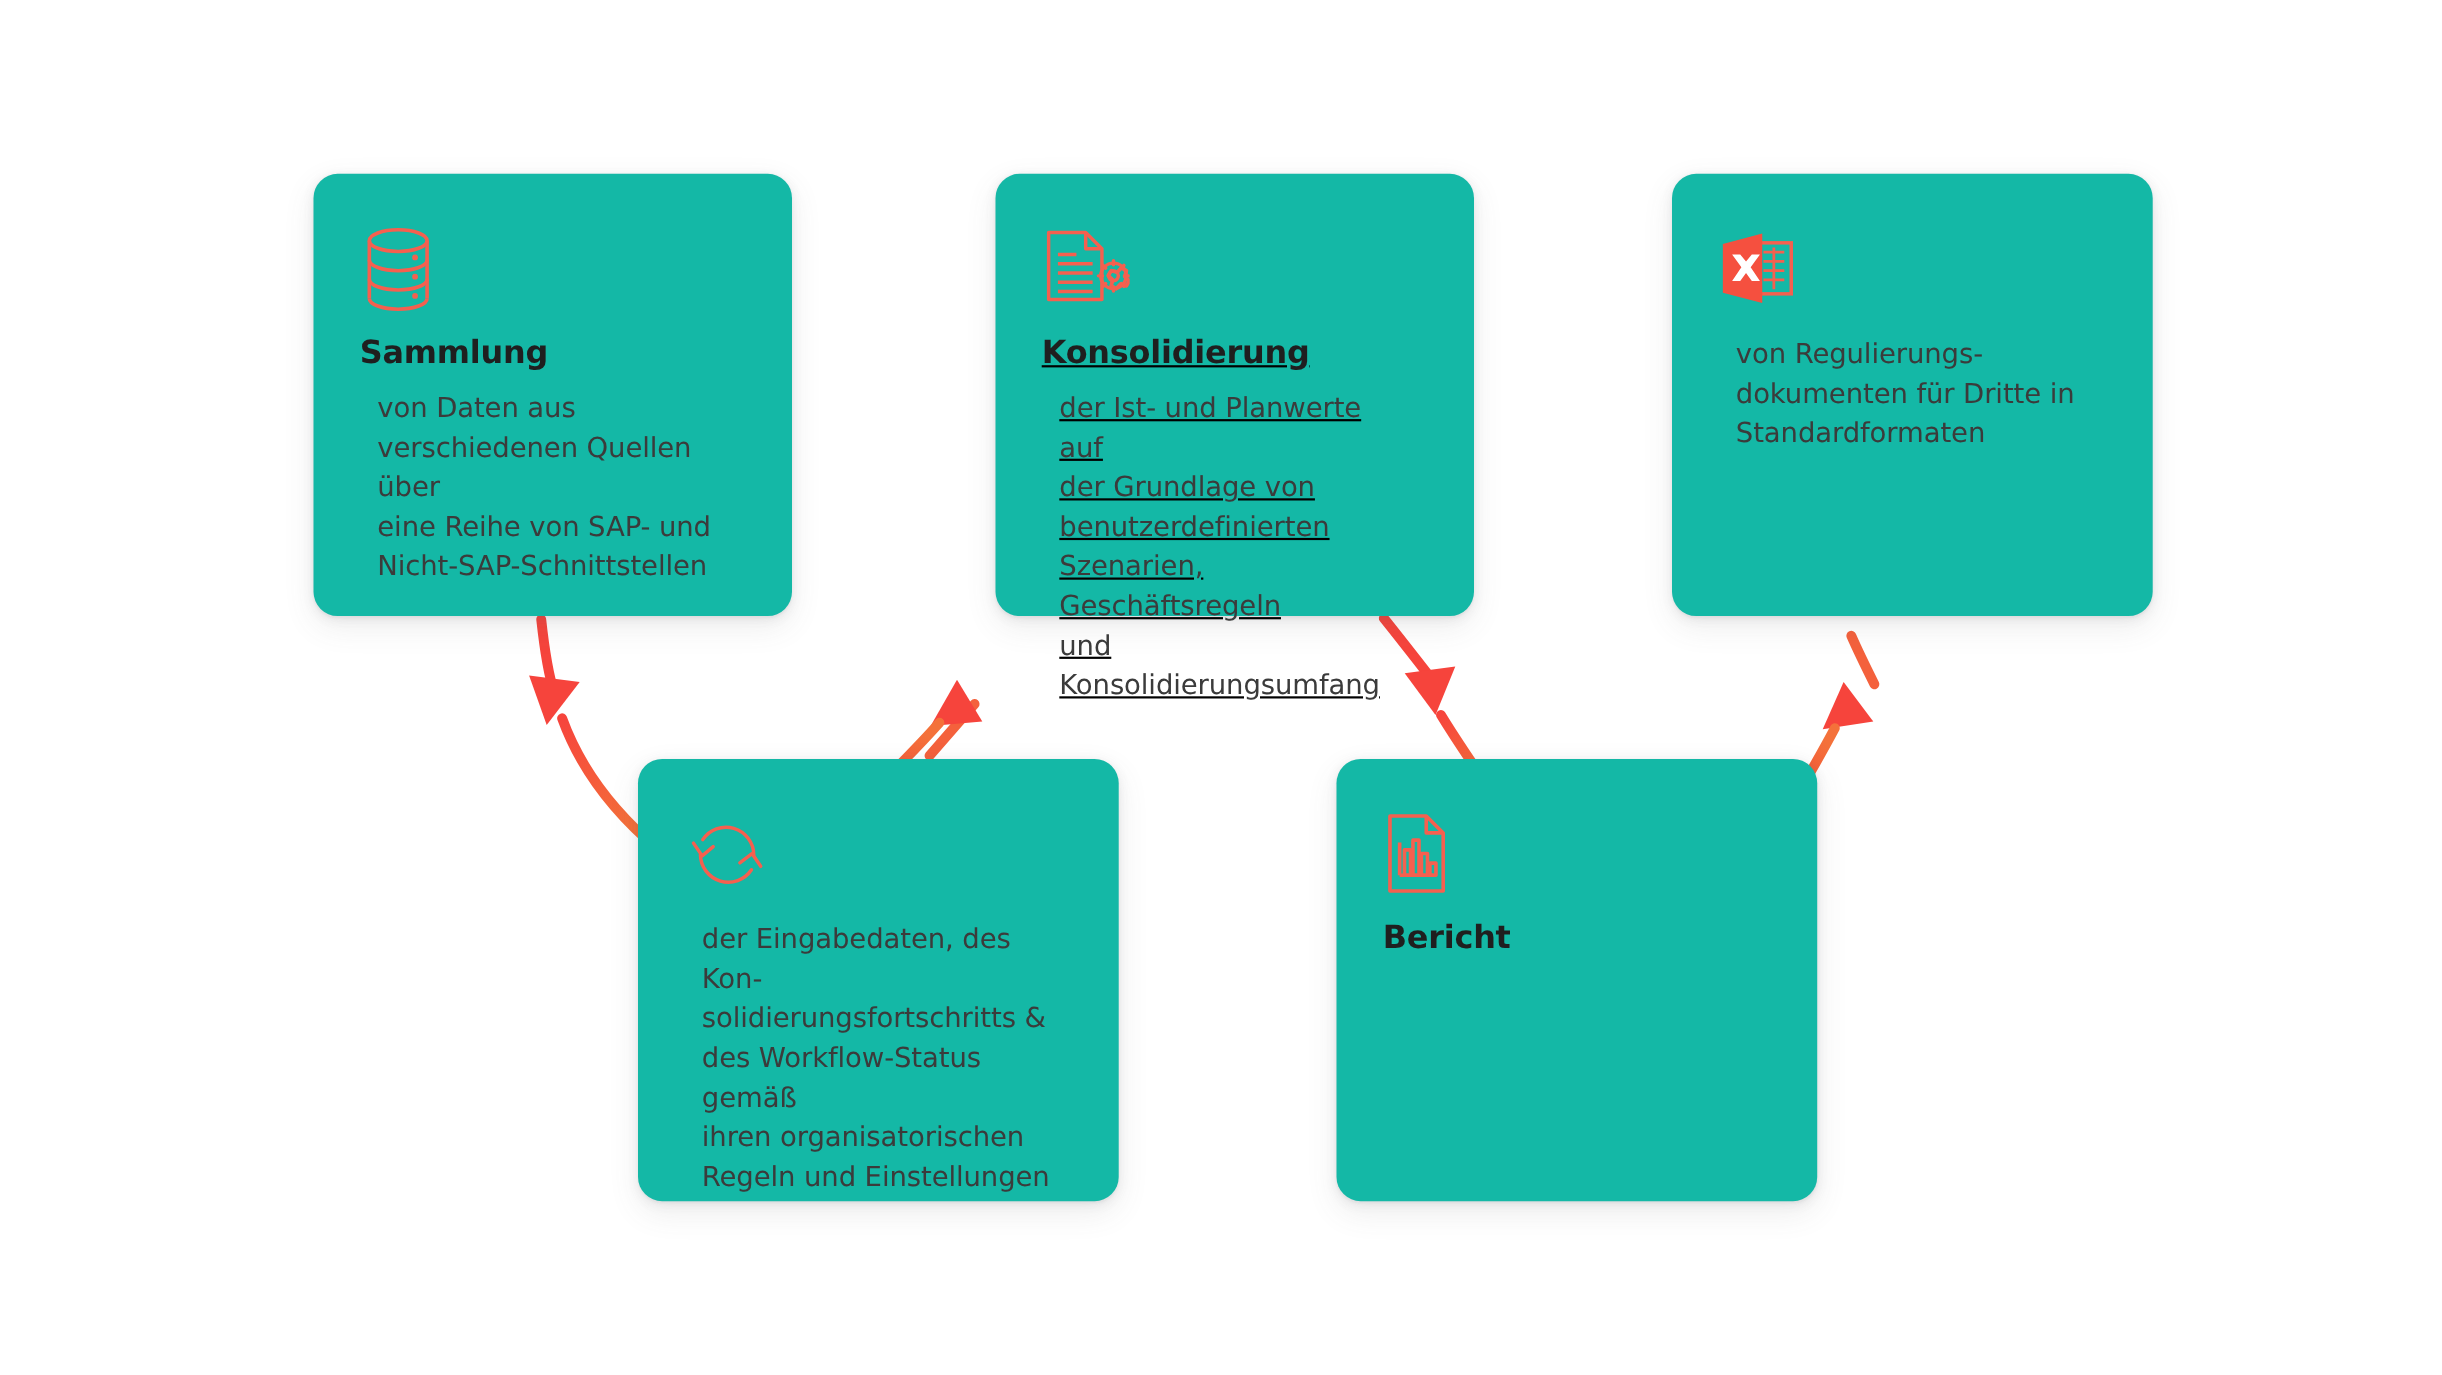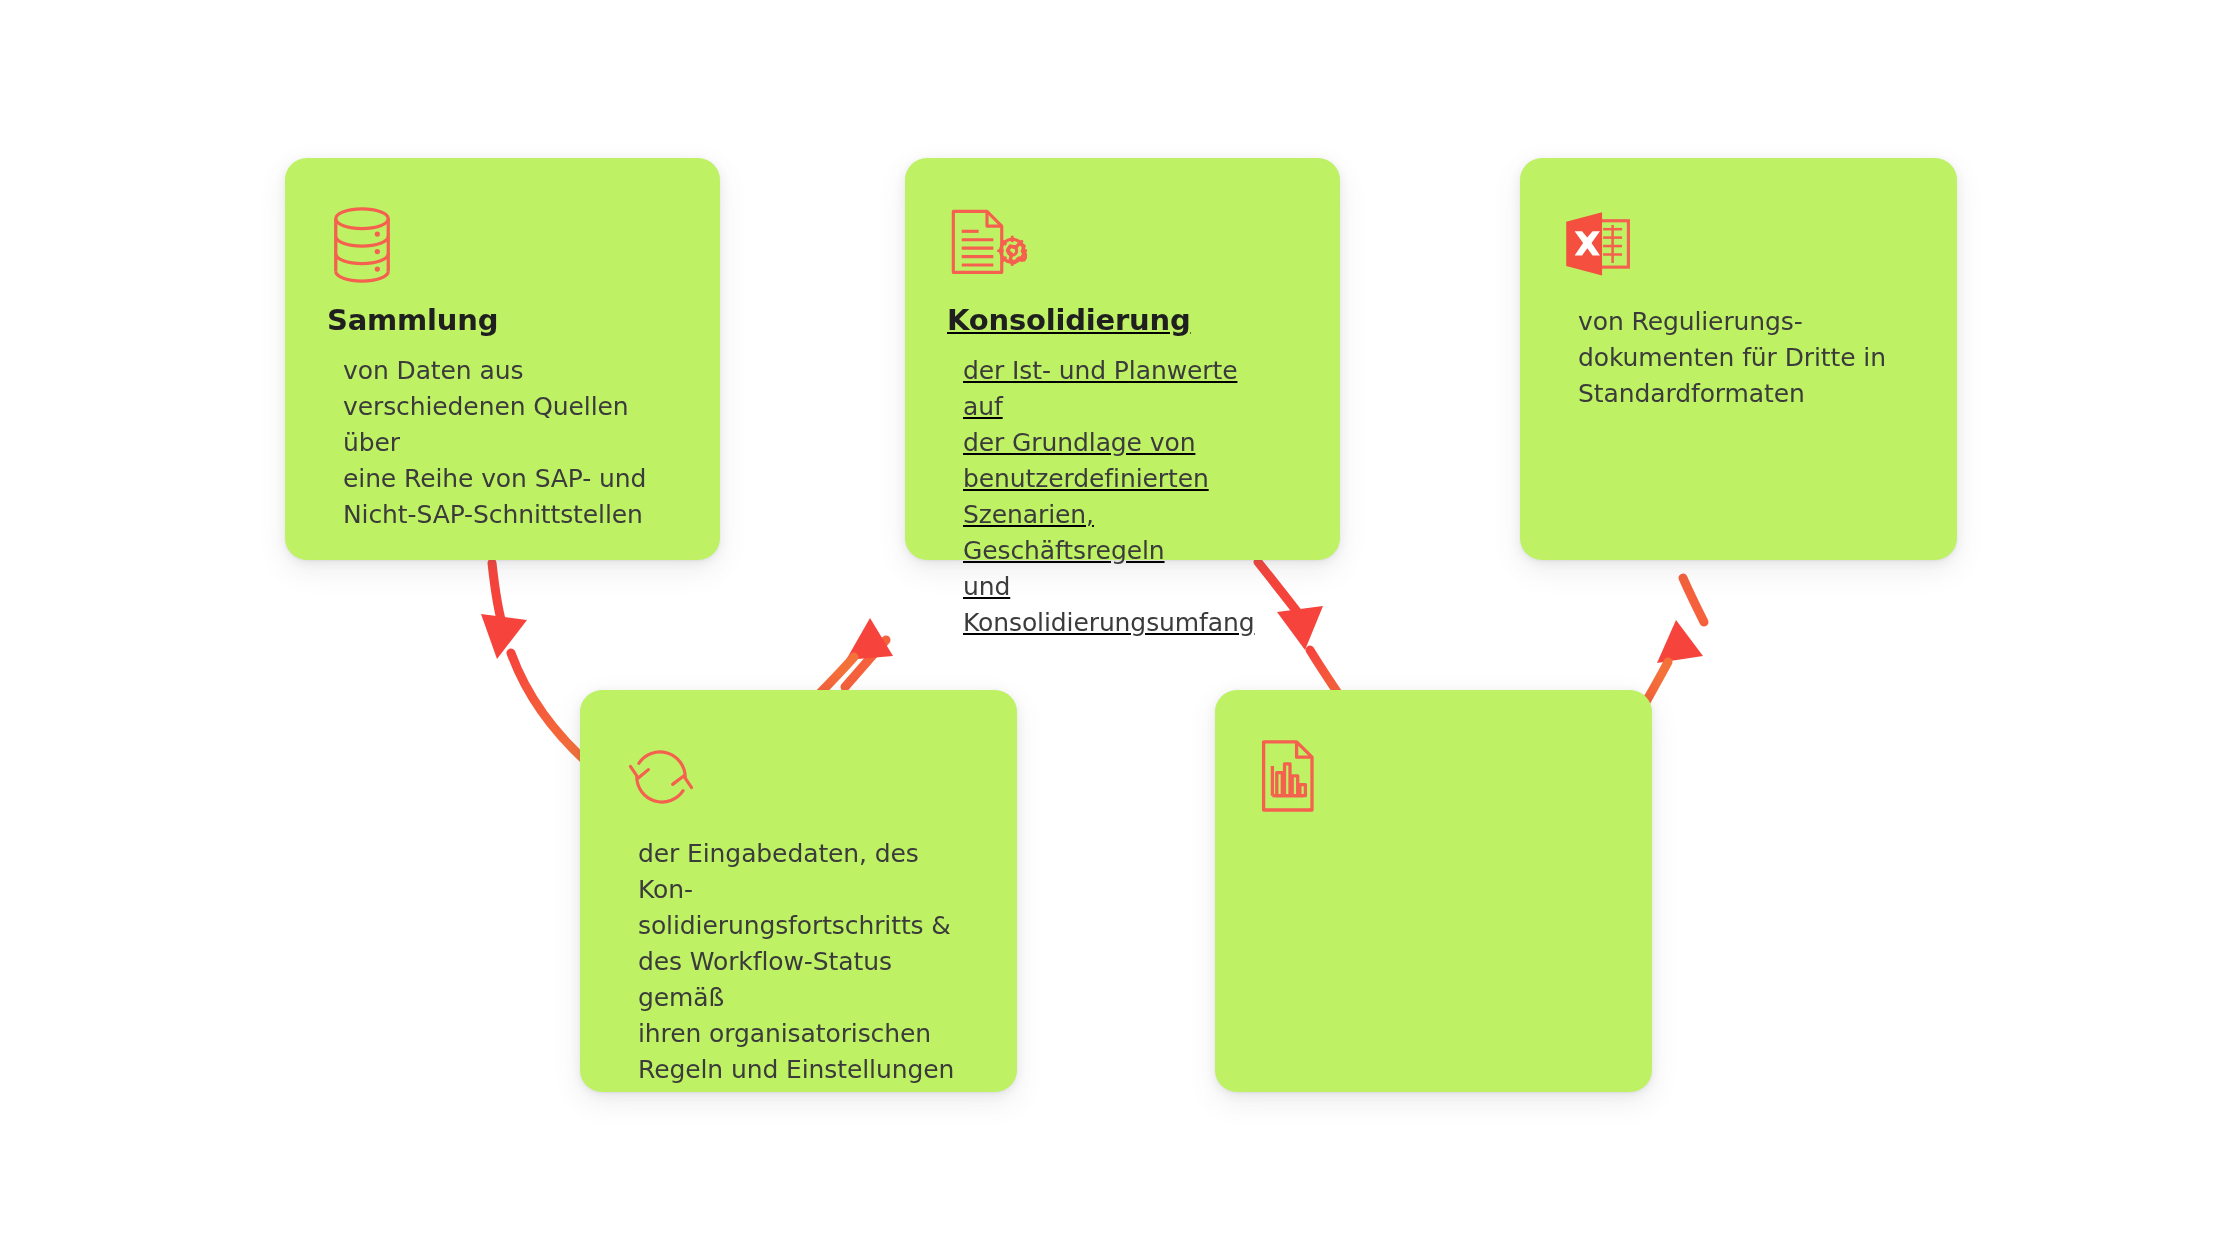--- a/index.html
+++ b/index.html
@@ -25,21 +25,21 @@
     left: 0;
     top: 0;
     width: 2220px;
     height: 1250px;
     z-index: 1;
     pointer-events: none;
   }
   .card {
     position: absolute;
     box-sizing: border-box;
-    background: #bef264;
+    background: #14b8a6;
     border-radius: 22px;
     box-shadow: 0 2px 10px rgba(90,90,95,0.10),
                 0 10px 28px rgba(90,90,95,0.11),
                 0 1px 2px rgba(90,90,95,0.06);
     padding: 44px 40px 30px 42px;
     z-index: 2;
   }
   .card-icon {
     height: 86px;
     margin-bottom: 16px;
@@ -209,15 +209,16 @@
         <path d="M 6 4 L 36 4 L 50 18 L 50 66 L 6 66 Z"></path>
         <path d="M 36 4 L 36 18 L 50 18"></path>
         <path d="M 14 53 L 42 53"></path>
         <path d="M 14 26 L 14 53"></path>
         <rect x="18" y="32" width="5" height="21"></rect>
         <rect x="25" y="24" width="5" height="29"></rect>
         <rect x="32" y="35" width="5" height="18"></rect>
         <rect x="39" y="43" width="5" height="10"></rect>
       </g>
     </svg>
+    <h2 class="card-title">Bericht</h2>
   </div>
 
 </div>
 
 </body></html>

